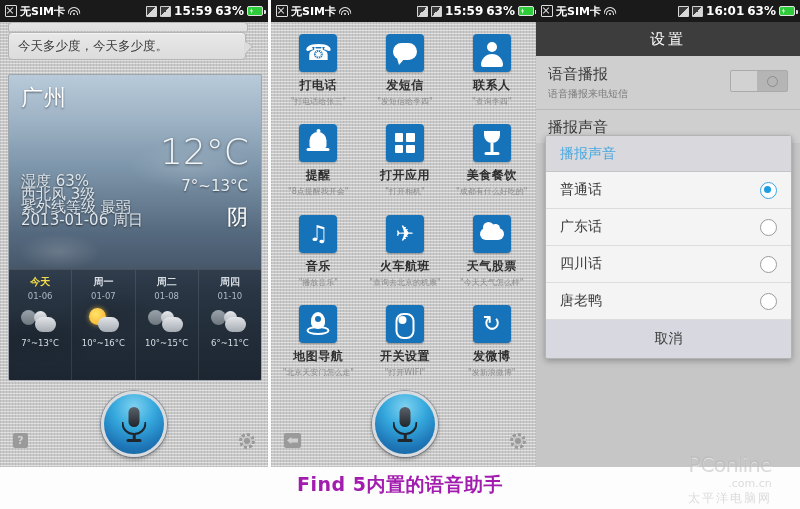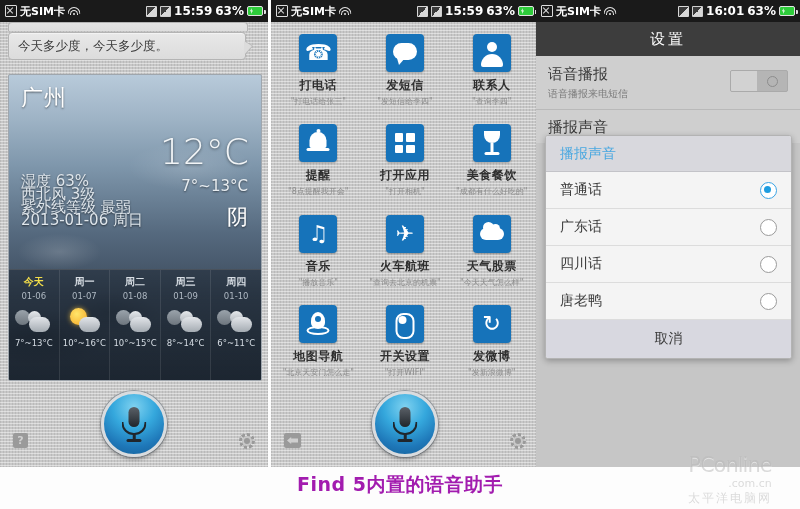--- a/index.html
+++ b/index.html
@@ -285,30 +285,20 @@
             <span class="d">周二</span>
             <span class="dt">01-08</span>
             <span class="ic">
               <i class="cloud dark1"></i>
                 <i class="cloud c2"></i>
                 <i class="cloud c3"></i>
             </span>
             <span class="tp">10°~15°C</span>
           </div>
           <div class="fc">
-            <span class="d">周三</span>
-            <span class="dt">01-09</span>
-            <span class="ic">
-              <i class="cloud dark1"></i>
-                <i class="cloud c2"></i>
-                <i class="cloud c3"></i>
-            </span>
-            <span class="tp">8°~14°C</span>
-          </div>
-          <div class="fc">
             <span class="d">周四</span>
             <span class="dt">01-10</span>
             <span class="ic">
               <i class="cloud dark1"></i>
                 <i class="cloud c2"></i>
                 <i class="cloud c3"></i>
             </span>
             <span class="tp">6°~11°C</span>
           </div>
         </div>

